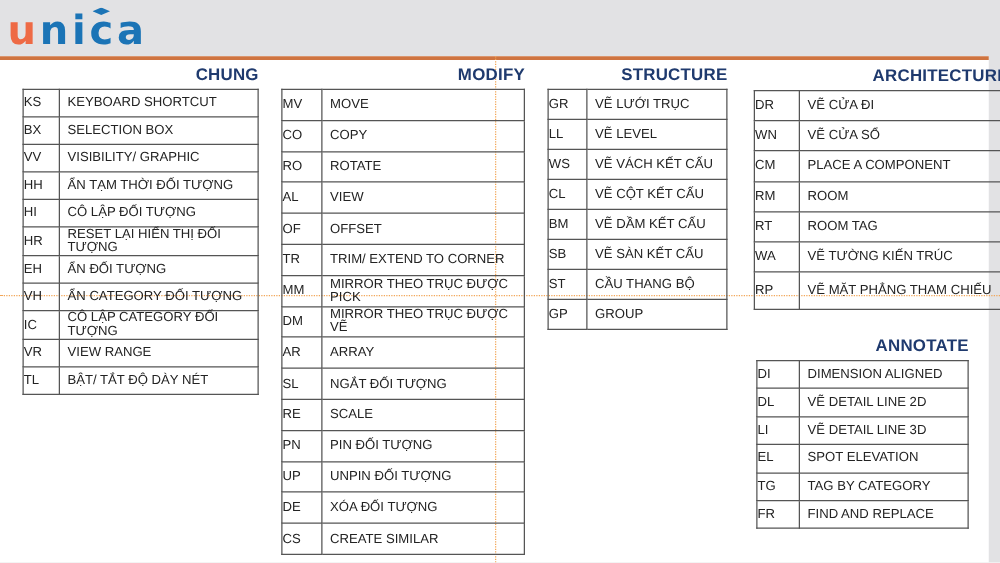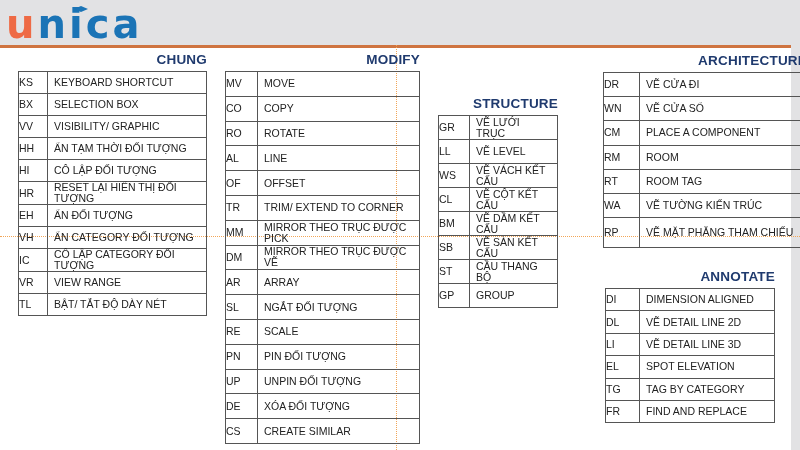--- a/index.html
+++ b/index.html
@@ -5,21 +5,21 @@
   * { margin: 0; padding: 0; box-sizing: border-box; }
   html, body { width: 800px; height: 450px; overflow: hidden; }
   body {
     background: #e2e2e4;
     font-family: "Liberation Sans", "DejaVu Sans", sans-serif;
     position: relative;
   }
   .logo {
     position: absolute; left: 6px; top: 2px;
     font-family: "DejaVu Sans", "Liberation Sans", sans-serif;
-    font-weight: bold; font-size: 40px; letter-spacing: 3px;
+    font-weight: bold; font-size: 32px; letter-spacing: 3px;
     line-height: 44px;
   }
   .logo .u { color: #ee6a45; }
   .logo .rest { color: #1b74b6; }
   .logo .cap {
     position: absolute; left: 68px; top: 4px;
     width: 14px; height: 6px; background: #1b74b6;
     clip-path: polygon(50% 0, 100% 50%, 50% 100%, 0 50%);
   }
   .sheet {
@@ -52,21 +52,21 @@
   td.code { text-align: left; padding: 0; }
 
   #sec-chung { left: 18px; top: 49px; width: 189px; }
   #sec-chung td.code { width: 29px; }
   #sec-chung tr { height: 22px; }
 
   #sec-modify { left: 225px; top: 49px; width: 195px; }
   #sec-modify td.code { width: 32px; }
   #sec-modify tr { height: 24.8px; }
 
-  #sec-structure { left: 438px; top: 49px; width: 120px; margin-top: 44px; }
+  #sec-structure { left: 438px; top: 49px; width: 144px; }
   #sec-structure td.code { width: 31px; }
   #sec-structure tr { height: 24px; }
 
   #sec-architecture { left: 603px; top: 50px; width: 204px; }
   #sec-architecture td.code { width: 36px; }
   #sec-architecture tr { height: 24.2px; }
   #sec-architecture tr.tall { height: 30px; }
 
   #sec-annotate { left: 605px; top: 266px; width: 170px; }
   #sec-annotate td.code { width: 34px; margin-top: 44px; }
@@ -147,21 +147,21 @@
         <tr>
           <td class="code">CO</td>
           <td>COPY</td>
         </tr>
         <tr>
           <td class="code">RO</td>
           <td>ROTATE</td>
         </tr>
         <tr>
           <td class="code">AL</td>
-          <td>LINE</td>
+          <td>VIEW</td>
         </tr>
         <tr>
           <td class="code">OF</td>
           <td>OFFSET</td>
         </tr>
         <tr>
           <td class="code">TR</td>
           <td>TRIM/ EXTEND TO CORNER</td>
         </tr>
         <tr>

